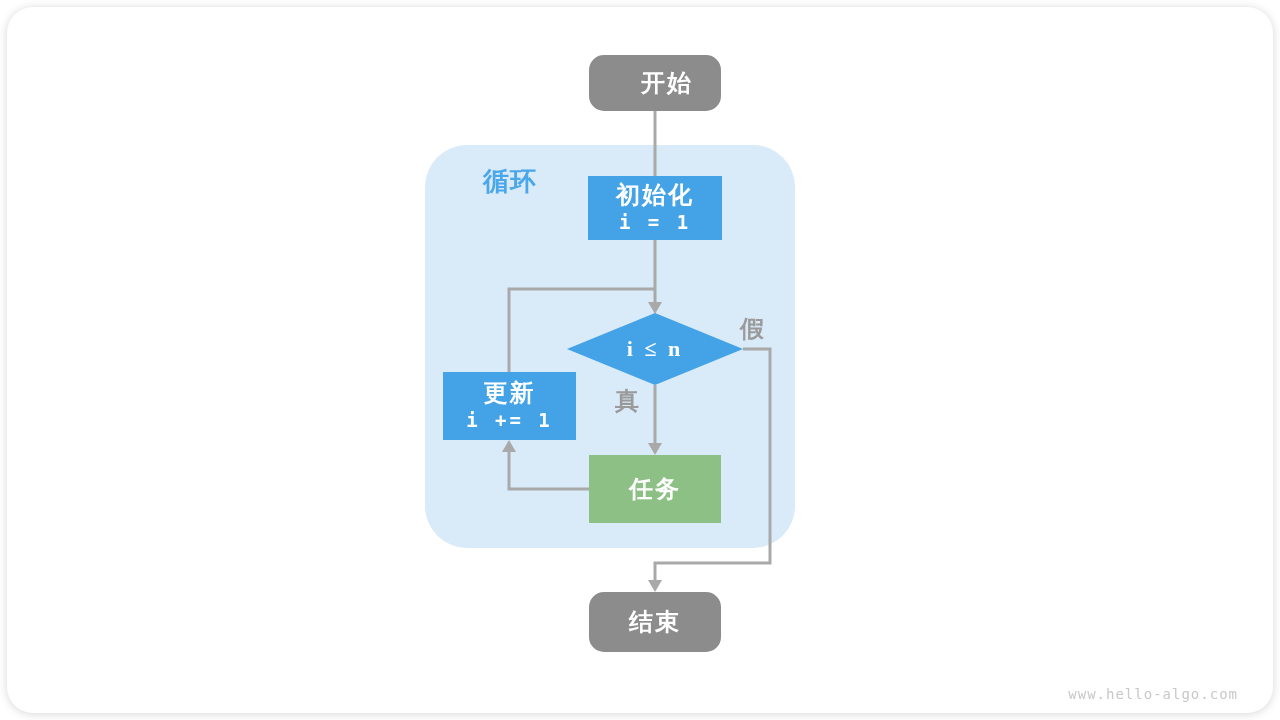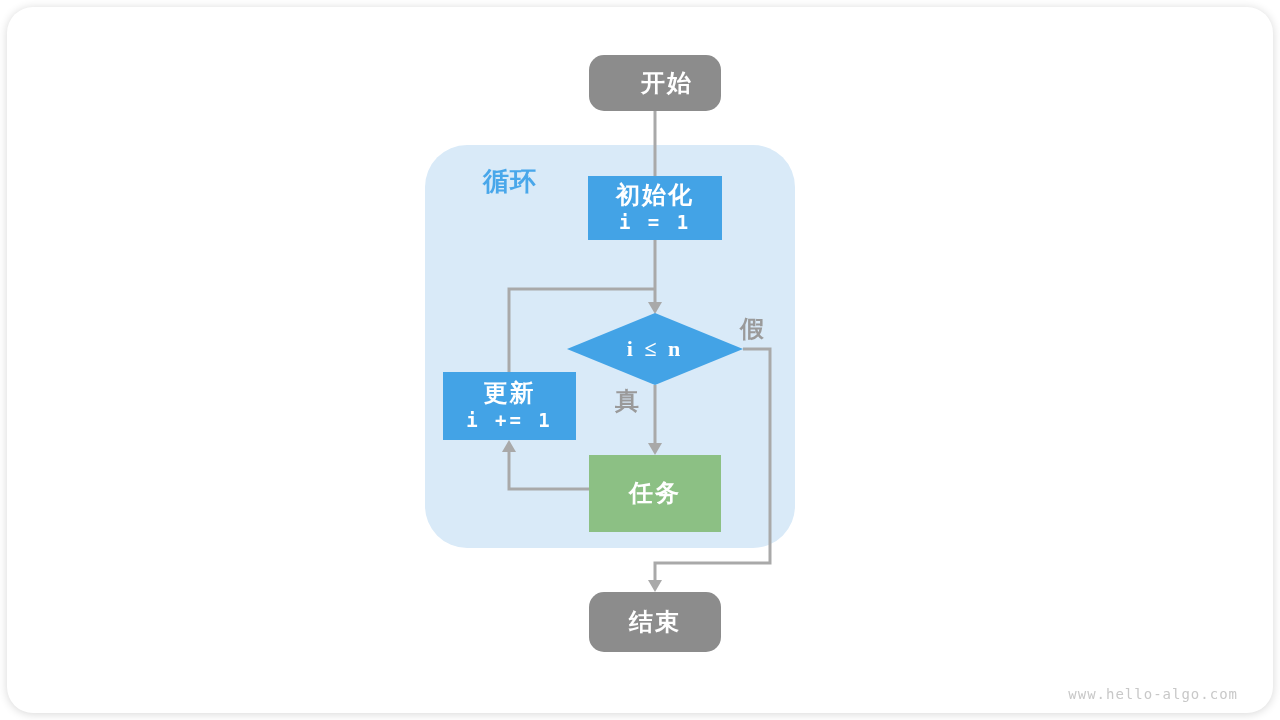--- a/index.html
+++ b/index.html
@@ -50,21 +50,21 @@
     font-family: "DejaVu Sans Mono", "Liberation Mono", monospace;
     font-size: 19px; font-weight: 700; letter-spacing: 3px; line-height: 1.3;
   }
   .node.terminal { background: var(--gray); border-radius: 15px; }
   .node.process-blue { background: var(--blue); }
   .node.process-green { background: var(--green); }
 
   #node-start { left: 589px; top: 55px;  width: 132px; height: 56px; padding-left: 24px; }
   #node-init  { left: 588px; top: 176px; width: 134px; height: 64px; }
   #node-update{ left: 443px; top: 372px; width: 133px; height: 68px; }
-  #node-task  { left: 589px; top: 455px; width: 132px; height: 77px; }
+  #node-task  { left: 589px; top: 455px; width: 132px; height: 68px; }
   #node-end   { left: 589px; top: 592px; width: 132px; height: 60px; }
 
   .diamond-label {
     position: absolute; left: 567px; top: 313px; width: 176px; height: 72px;
     display: flex; align-items: center; justify-content: center;
     color: #ffffff; font-family: Liberation Serif, serif;
     font-size: 22px; font-weight: 700; letter-spacing: 3px;
   }
 
   .branch-label {

